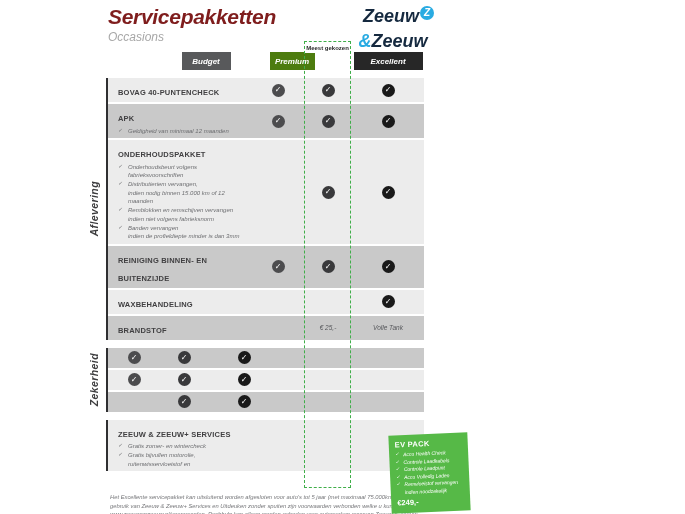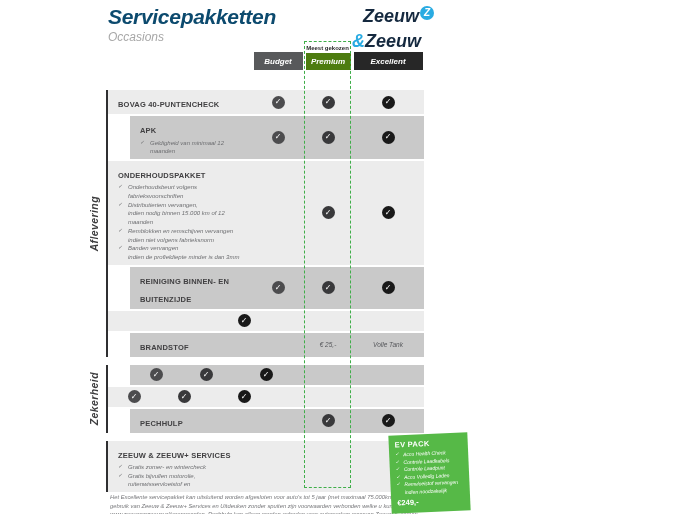--- a/index.html
+++ b/index.html
@@ -2,44 +2,44 @@
 <html style="--accent: #3fae49; --ev: #56b947; --blue: #29abe2; --navy: #15293f; --row-light: #ececec; --row-dark: #c9c9c9;"><head>
 <meta charset="utf-8">
 <style>
   * { margin:0; padding:0; box-sizing:border-box; }
   html,body { background:#fff; }
   body { font-family:"Liberation Sans", sans-serif; }
   .page { position:relative; width:685px; height:514px; background:#fff; overflow:hidden; }
 
   
   .brand { position:absolute; left:108px; top:5px; }
-  .brand-title { font-size:21px; font-weight:700; font-style:italic; color:#0c4a6e; letter-spacing:-0.3px; }
+  .brand-title { font-size:21px; font-weight:700; font-style:italic; color:#7f1d1d; letter-spacing:-0.3px; }
   .brand-sub { font-size:12px; font-style:italic; color:#a7a7a7; margin-top:1px; }
 
-  .logo { position:absolute; left:352px; top:7px; width:82px; text-align:left; line-height:1; }
+  .logo { position:absolute; left:352px; top:7px; width:82px; text-align:center; line-height:1; }
   .logo-line1 { font-size:18px; font-weight:700; font-style:italic; color:var(--navy,#15293f); display:flex; align-items:flex-start; justify-content:flex-end; }
   .zbadge { width:14px; height:14px; border-radius:50%; background:var(--blue,#29abe2); color:#fff; font-size:10px; font-weight:700; font-style:italic; display:inline-flex; align-items:center; justify-content:center; margin-left:1px; margin-top:-1px; }
   .logo-line2 { font-size:18px; font-weight:700; font-style:italic; color:var(--navy,#15293f); margin-top:7px; }
   .amp { color:var(--blue,#29abe2); }
 
   
   .table-wrap { position:absolute; left:82px; top:52px; width:342px; }
-  .header-row { display:flex; height:18px; margin-bottom:20px; padding-left:28px; }
+  .header-row { display:flex; height:18px; margin-bottom:8px; padding-left:28px;gap:36px; }
   .hspacer { flex:1; }
   .hcell { padding:0 1.5px; flex:none; }
   .hbox { height:100%; display:flex; align-items:center; justify-content:center; color:#fff; font-size:8px; font-weight:700; font-style:italic; }
   .col-budget { width:52px; } .col-premium { width:48px; } .col-excellent { width:72px; }
 
   .section { display:flex; margin-bottom:8px; }
   .section-side { width:26px; border-right:2px solid #2f2f31; display:flex; align-items:center; justify-content:center; flex:none; }
   .section-label { writing-mode:vertical-rl; transform:rotate(180deg); font-size:10.5px; font-weight:700; font-style:italic; color:#3c3c3e; letter-spacing:0.4px; white-space:nowrap; }
   .section-rows { flex:1; display:flex; flex-direction:column; gap:2px; }
 
   .row { display:flex; align-items:center; background:var(--row-light,#ececec); min-height:20px; }
-  .row.alt { background:var(--row-dark,#c9c9c9);margin-left:22px; }
+  .row.alt { background:var(--row-dark,#c9c9c9); }
   .row-main { flex:1; padding:3px 4px 3px 10px; }
   .row-title { font-size:7.5px; font-weight:700; color:#414042; letter-spacing:0.2px; }
   .bullets { margin-top:1.5px; }
   .bullet { display:flex; font-size:6px; font-style:italic; color:#6d6e71; line-height:1.45; }
   .bullet-mark { width:6px; margin-right:4px; font-size:5px; flex:none; }
   .bullet-sub { padding-left:10px; }
 
   .cell { display:flex; align-items:center; justify-content:center; align-self:stretch; flex:none; }
   .check-circle { width:13px; height:13px; border-radius:50%; color:#fff; font-size:8px; line-height:1; display:inline-flex; align-items:center; justify-content:center; }
   .cell-text { font-size:6.5px; font-style:italic; color:#55565a; white-space:nowrap; }
@@ -169,20 +169,21 @@
                 <span class="check-circle" style="background: rgb(76, 76, 78);">✓</span>
               </div>
               <div class="cell col-premium">
                 <span class="check-circle" style="background: rgb(57, 57, 59);">✓</span>
               </div>
               <div class="cell col-excellent">
                 <span class="check-circle" style="background: rgb(25, 25, 25);">✓</span>
               </div>
             </div>
             <div class="row">
+              <div class="row-main"><span class="row-title">WAXBEHANDELING</span></div>
               <div class="cell col-budget"></div>
               <div class="cell col-premium"></div>
               <div class="cell col-excellent">
                 <span class="check-circle" style="background: rgb(25, 25, 25);">✓</span>
               </div>
             </div>
             <div class="row alt">
               <div class="row-main"><span class="row-title">BRANDSTOF</span></div>
               <div class="cell col-budget"></div>
               <div class="cell col-premium">
@@ -215,21 +216,20 @@
                 <span class="check-circle" style="background: rgb(76, 76, 78);">✓</span>
               </div>
               <div class="cell col-premium">
                 <span class="check-circle" style="background: rgb(57, 57, 59);">✓</span>
               </div>
               <div class="cell col-excellent">
                 <span class="check-circle" style="background: rgb(25, 25, 25);">✓</span>
               </div>
             </div>
             <div class="row alt">
-              <div class="row-main"><span class="row-title">PECHHULP</span></div>
               <div class="cell col-budget"></div>
               <div class="cell col-premium">
                 <span class="check-circle" style="background: rgb(57, 57, 59);">✓</span>
               </div>
               <div class="cell col-excellent">
                 <span class="check-circle" style="background: rgb(25, 25, 25);">✓</span>
               </div>
             </div>
           </div>
         </div>

